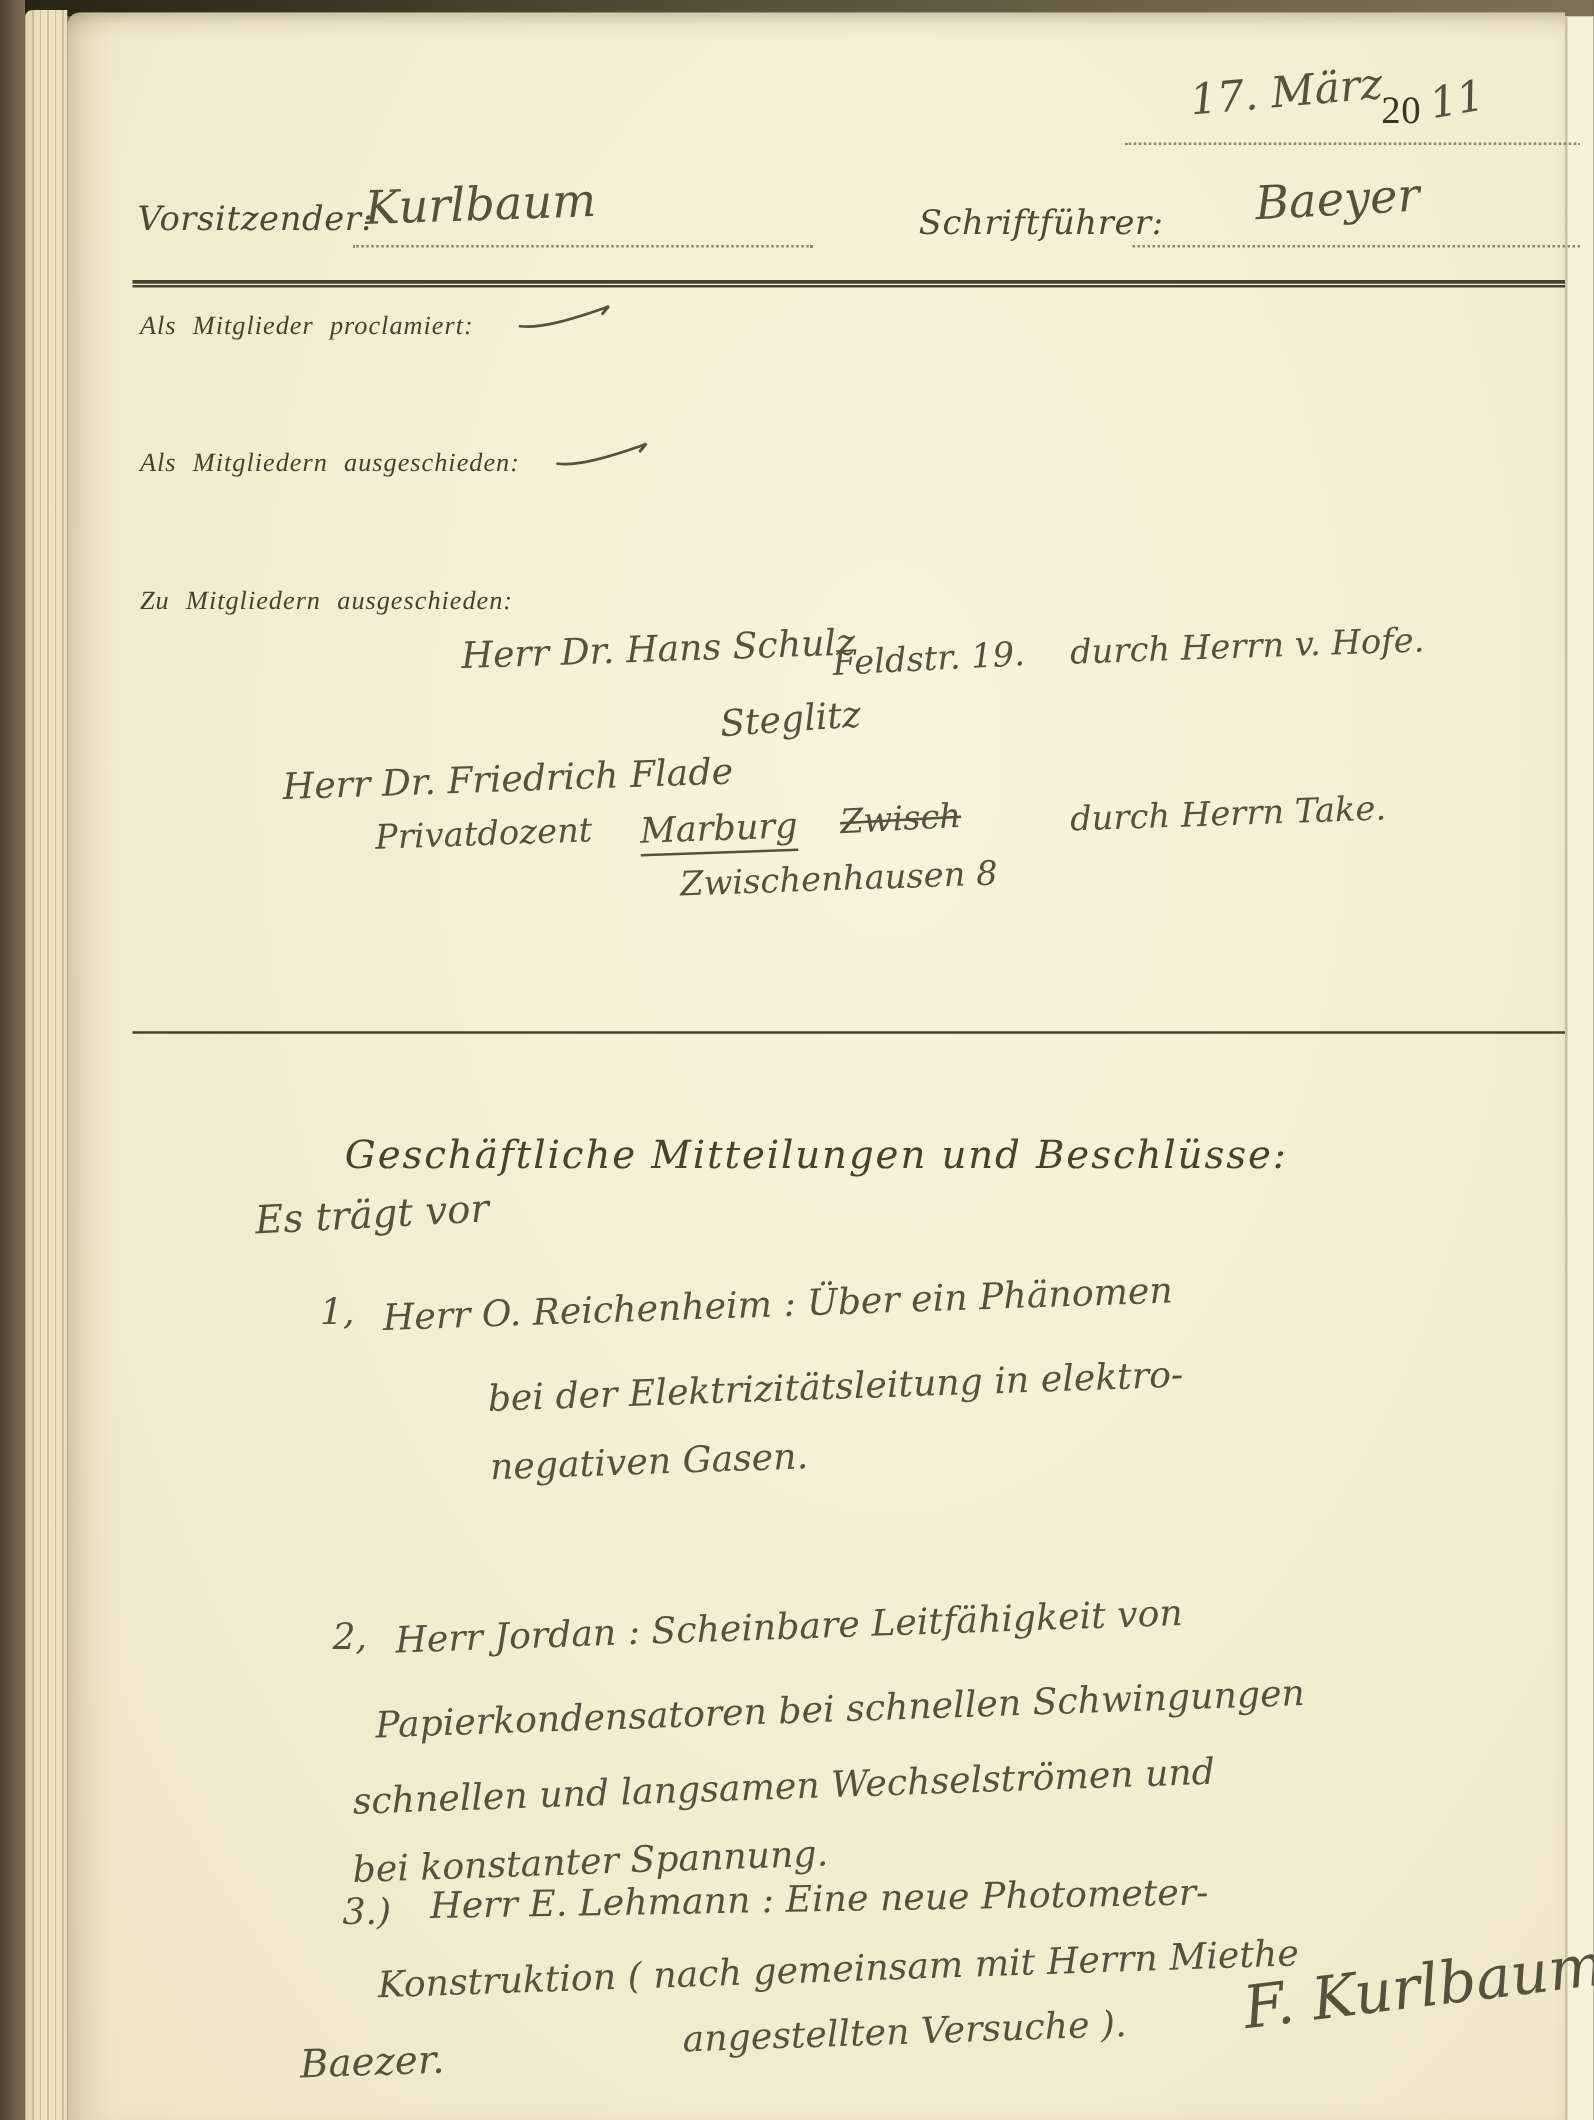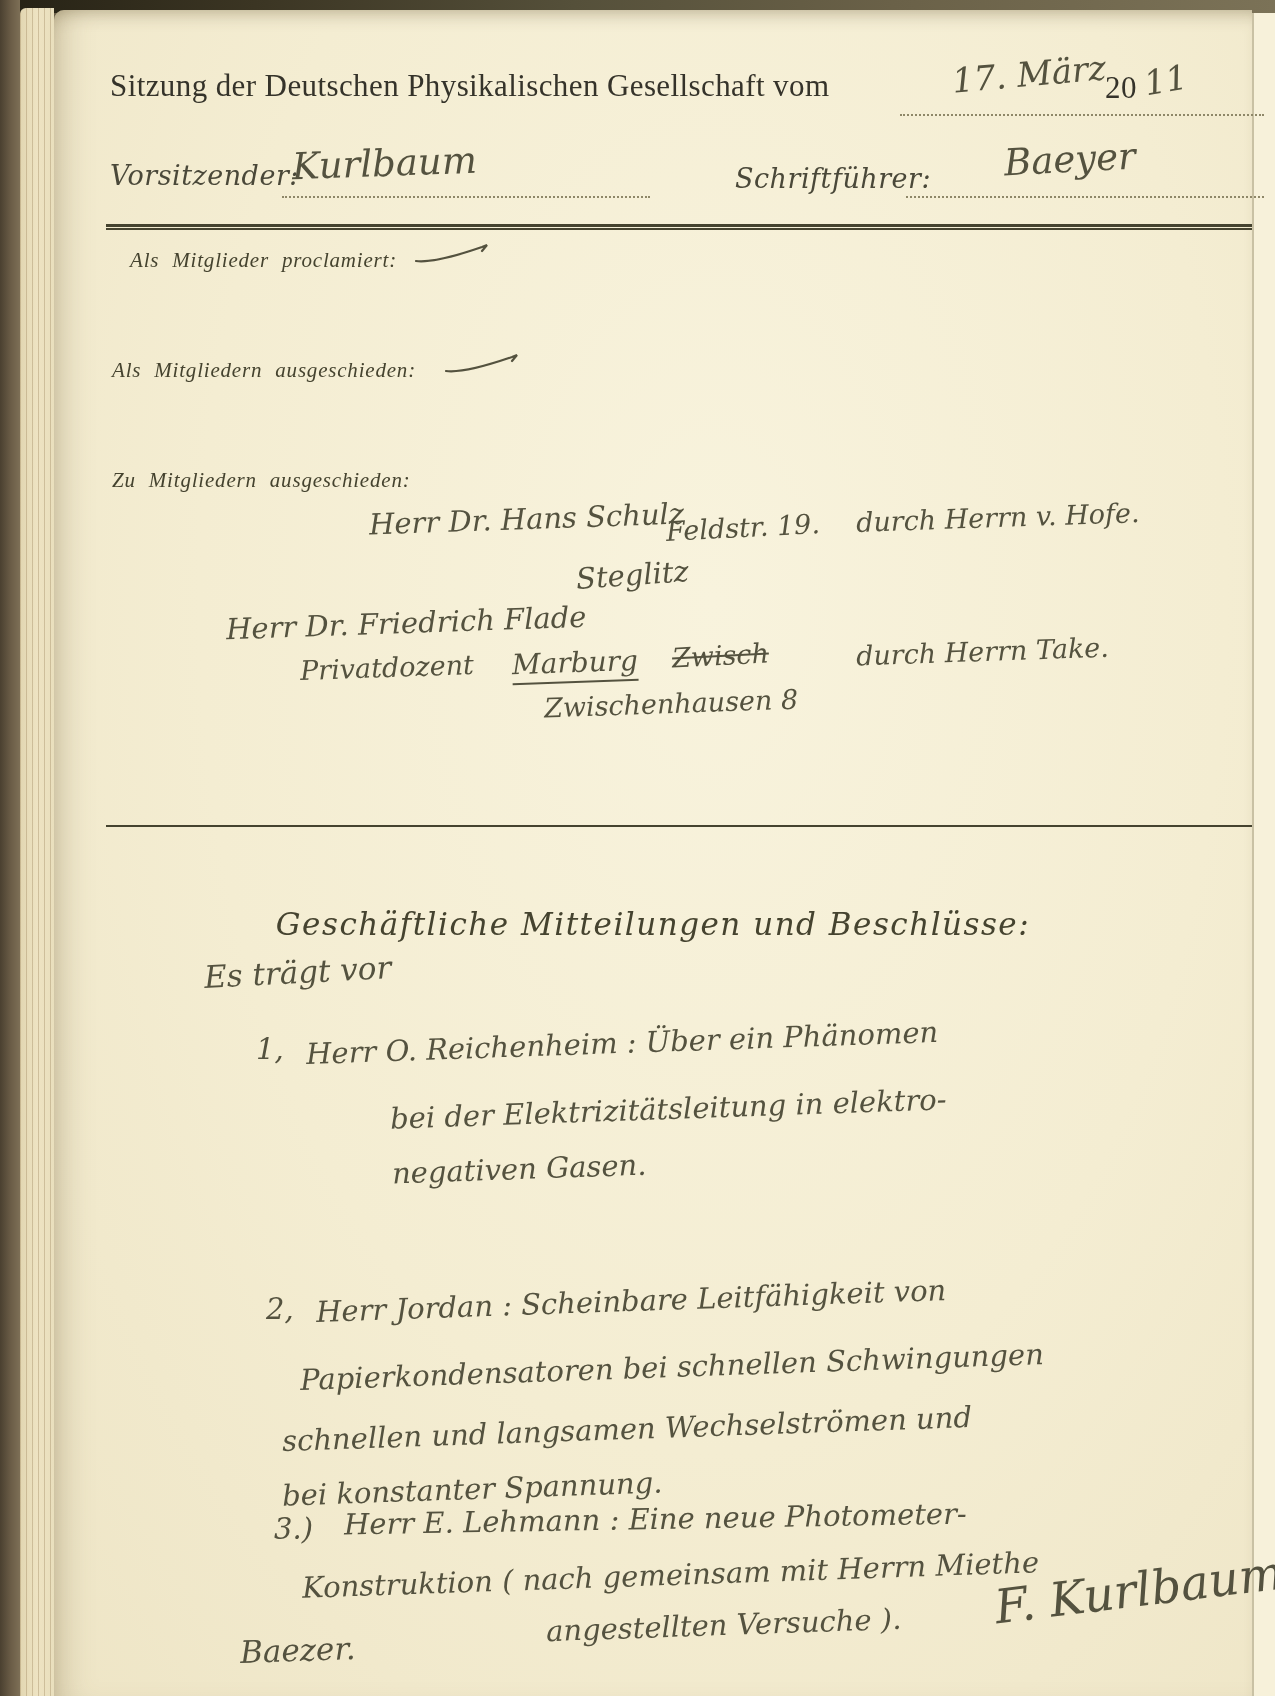--- a/index.html
+++ b/index.html
@@ -77,37 +77,36 @@
 </head>
 <body>
 
 <div class="cover-top"></div>
 <div class="binding-left"></div>
 <div class="page-stack"></div>
 <div class="page-under-right"></div>
 
 <div class="page">
 
-  <div class="abs print-title" style="left:56px; top:58px;">Sitzung der Deutschen Physikalischen Gesellschaft vom</div>
   <div class="abs dotted" style="left:846px; top:104px; width:364px;"></div>
   <div class="abs hw" style="left:898px; top:44px; font-size:34px; transform:rotate(-5deg);">17. März</div>
   <div class="abs print-title" style="left:1051px; top:60px;">20</div>
   <div class="abs hw" style="left:1090px; top:50px; font-size:34px; transform:rotate(-10deg);">11</div>
 
   <div class="abs script-label" style="left:56px; top:150px;">Vorsitzender:</div>
   <div class="abs dotted" style="left:228px; top:186px; width:368px;"></div>
   <div class="abs hw" style="left:238px; top:132px; font-size:37px; transform:rotate(-2deg);">Kurlbaum</div>
 
   <div class="abs script-label" style="left:681px; top:153px;">Schriftführer:</div>
   <div class="abs dotted" style="left:852px; top:186px; width:358px;"></div>
   <div class="abs hw" style="left:950px; top:128px; font-size:37px; transform:rotate(-3deg);">Baeyer</div>
 
   <div class="abs rule-double" style="left:52px; top:214px; width:1146px;"></div>
 
-  <div class="abs italic-label" style="left:76px; top:238px;text-align:right;">Als Mitglieder proclamiert:</div>
+  <div class="abs italic-label" style="left:58px; top:238px;text-align:right;">Als Mitglieder proclamiert:</div>
   <svg class="abs" style="left:358px; top:232px;" width="80" height="24" viewBox="0 0 80 24">
     <path class="swoosh" d="M4,19 C20,21 44,14 70,5 L75,3 L70,9"></path>
   </svg>
 
   <div class="abs italic-label" style="left:58px; top:348px;">Als Mitgliedern ausgeschieden:</div>
   <svg class="abs" style="left:388px; top:342px;" width="80" height="24" viewBox="0 0 80 24">
     <path class="swoosh" d="M4,19 C20,21 44,14 70,5 L75,3 L70,9"></path>
   </svg>
 
   <div class="abs italic-label" style="left:58px; top:458px;">Zu Mitgliedern ausgeschieden:</div>

